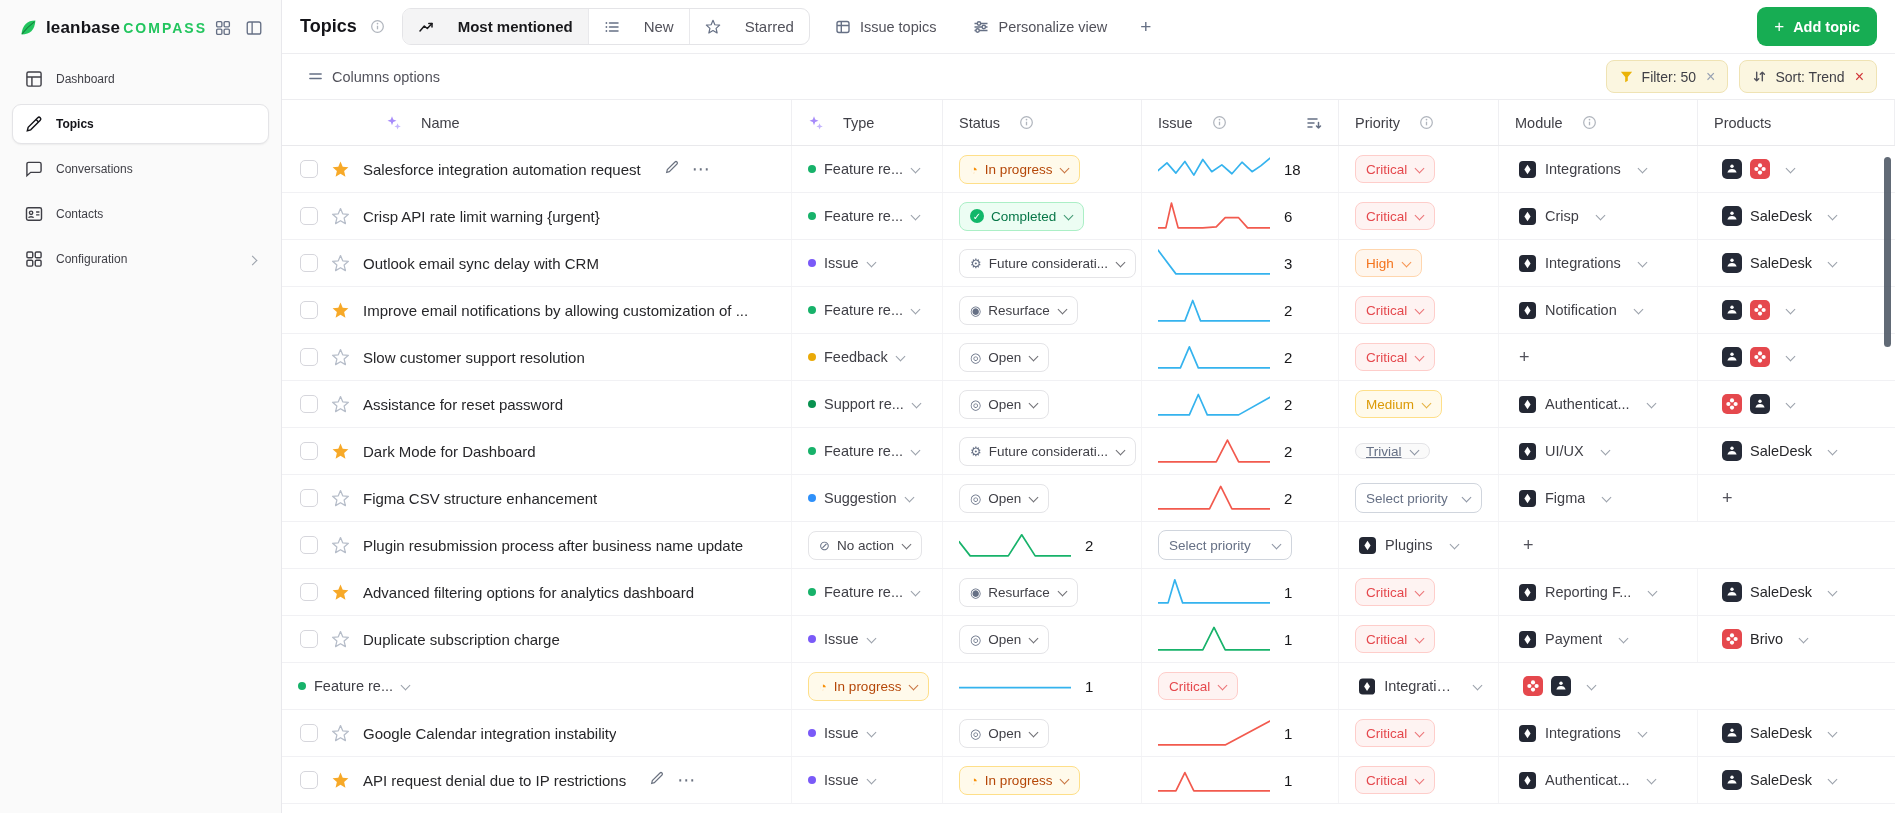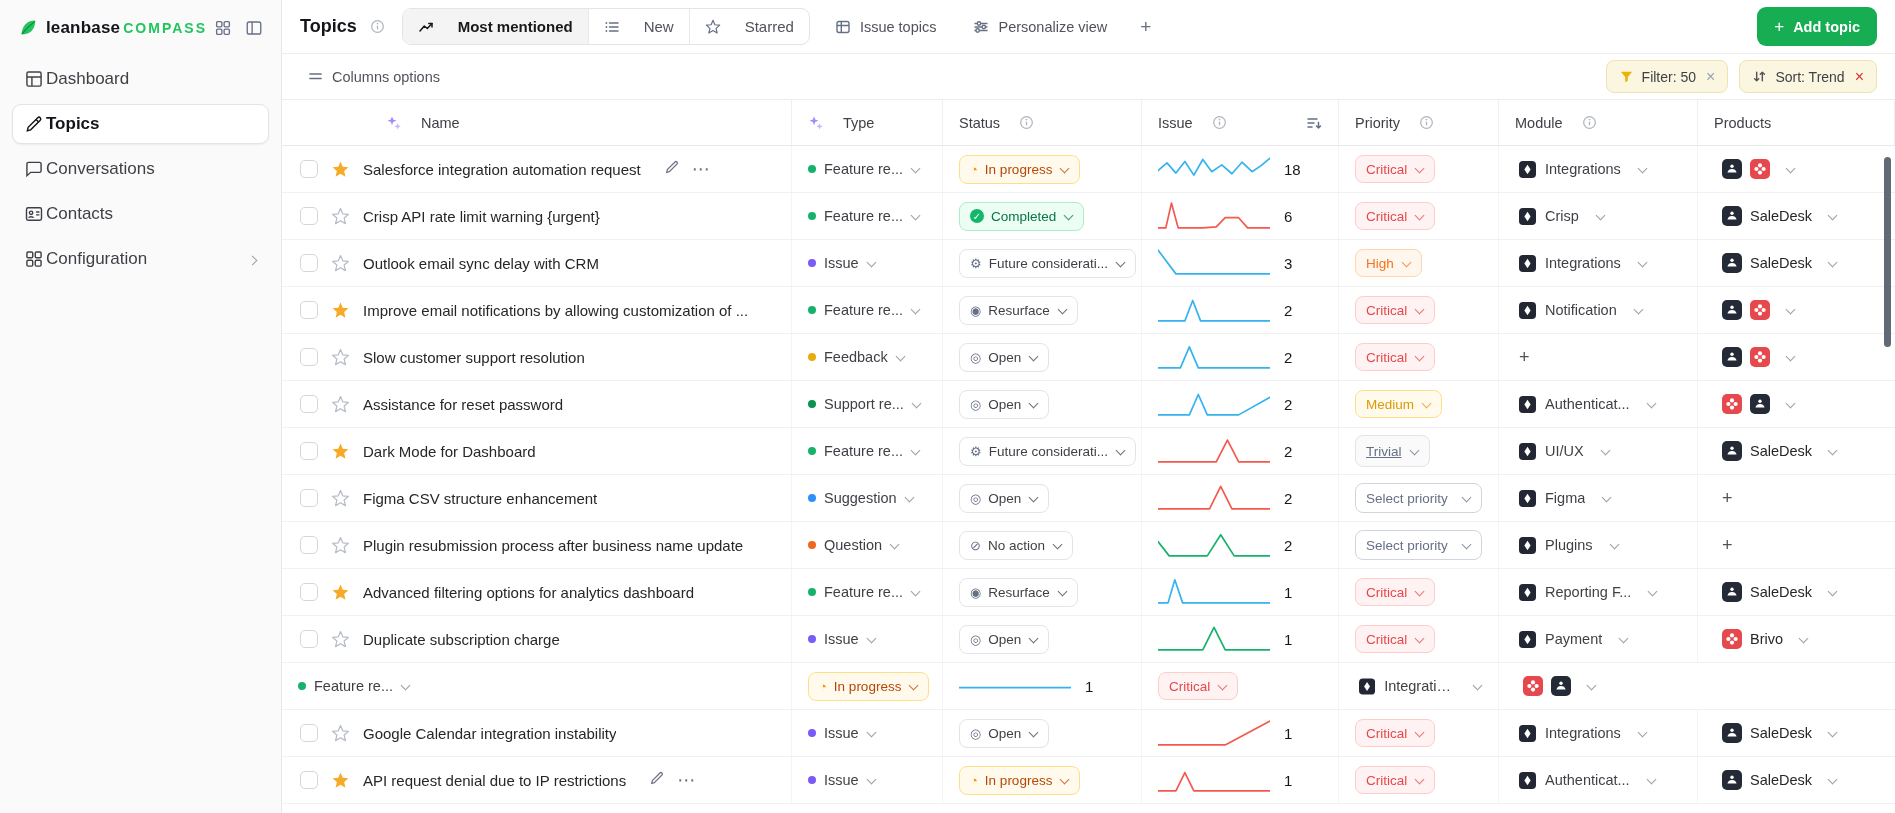--- a/index.html
+++ b/index.html
@@ -6,22 +6,22 @@
   html,body { width:1895px; height:813px; overflow:hidden; background:#fff; color:#18181b;
     font-family:"Liberation Sans", sans-serif; }
   .app { display:flex; width:1895px; height:813px; }
 
   
   .sidebar { width:282px; flex-shrink:0; background:#fafafa; border-right:1px solid #e8e8ec; padding:14px 12px; }
   .sb-head { display:flex; align-items:center; gap:7px; padding:2px 6px 20px 6px; }
   .brand { font-size:17px; font-weight:800; color:#141419; letter-spacing:.2px; white-space:nowrap; }
   .brand .compass { color:#22c55e; font-weight:700; font-size:14px; letter-spacing:2px; margin-left:3px; }
   .sb-head-icons { margin-left:auto; display:flex; gap:13px; color:#667085; align-items:center; }
-  .nav-item { display:flex; align-items:center; gap:2px; height:40px; padding:0 11px; border-radius:9px;
-    color:#3f3f46; font-size:17px; cursor:pointer; margin-bottom:5px; border:1px solid transparent; }
+  .nav-item { display:flex; align-items:center; gap:12px; height:40px; padding:0 11px; border-radius:9px;
+    color:#3f3f46; font-size:12px; cursor:pointer; margin-bottom:5px; border:1px solid transparent; }
   .nav-item.active { background:#fff; border:1px solid #e4e4e7; box-shadow:0 1px 2px rgba(0,0,0,.06);
     font-weight:700; color:#141419; }
   .nav-ic { flex-shrink:0; }
   .nav-chev { margin-left:auto; }
 
   
   .main { flex:1; min-width:0; display:flex; flex-direction:column; position:relative; }
 
   .topbar { height:54px; display:flex; align-items:center; gap:13px; padding:0 18px; border-bottom:1px solid #ededf0; }
   .title { font-size:18px; font-weight:700; color:#141419; }
@@ -78,21 +78,21 @@
   .st-ic.neutral  { color:#667085; }
   .st-done { width:14px; height:14px; border-radius:50%; background:#12b76a; color:#fff; font-size:10px;
     display:flex; align-items:center; justify-content:center; }
 
   .spark { width:112px; height:34px; flex-shrink:0; }
   .tval { font-size:15px; color:#18181b; margin-left:14px; }
 
   .pr-critical { background:#fef3f2; border-color:#fecdca; color:#e5484d; height:28px; }
   .pr-high     { background:#fff6ed; border-color:#ffd6ae; color:#f4731c; height:28px; }
   .pr-medium   { background:#fffaeb; border-color:#fedf89; color:#dc9a07; height:28px; }
-  .pr-trivial  { background:#fafafa; border-color:#e4e4e7; color:#667085; height:32px;text-decoration:underline; }
+  .pr-trivial  { background:#fafafa; border-color:#e4e4e7; color:#667085; height:16px;text-decoration:underline; }
   .pr-select   { background:#fff; border-color:#d0d5dd; color:#667085; height:30px; width:134px;
     justify-content:space-between; font-size:13.5px; }
 
   .module-cell { gap:9px; padding-left:20px; }
   .products-cell { gap:8px; padding-left:24px; border-right:none; }
   .pic { display:flex; flex-shrink:0; }
   .plus { font-size:18px; color:#52525b; cursor:pointer; line-height:1; }
 
   .chev { width:9px; height:9px; position:relative; display:inline-block; color:#9aa0aa; flex-shrink:0; }
   .chev::before { content:""; position:absolute; top:0; left:1px; width:6px; height:6px;
@@ -769,25 +769,20 @@
         <div class="row grid">
     <div class="cell name-cell">
       <span class="checkbox"></span>
       <span class="star">
               <svg class="star-svg" viewBox="0 0 24 24">
                 <path d="M12 17.3 5.8 21l1.6-7L2 9.2l7.2-.6L12 2l2.8 6.6 7.2.6-5.4 4.8 1.6 7z" fill="none" stroke="#b6bdc9" stroke-width="1.6" stroke-linejoin="round"></path>
               </svg>
             </span>
       <span class="row-name">Plugin resubmission process after business name update</span>
     </div>
-    <div class="cell type-cell">
-      <span class="dot" style="background:#ef6820"></span>
-      <span class="tlabel">Question</span>
-            <span class="chev"></span>
-    </div>
     <div class="cell status-cell">
       <span class="badge st-neutral">
               <span class="st-ic neutral">⊘</span>
               <span>No action</span>
               <span class="chev"></span>
             </span>
     </div>
     <div class="cell trend-cell">
       <svg class="spark" viewBox="0 0 100 100" preserveAspectRatio="none">
         <polyline points="0,40 10,82 44,82 56,20 68,82 100,82" fill="none" stroke="#17b26a" stroke-width="1.7" vector-effect="non-scaling-stroke" stroke-linecap="round" stroke-linejoin="round"></polyline>

